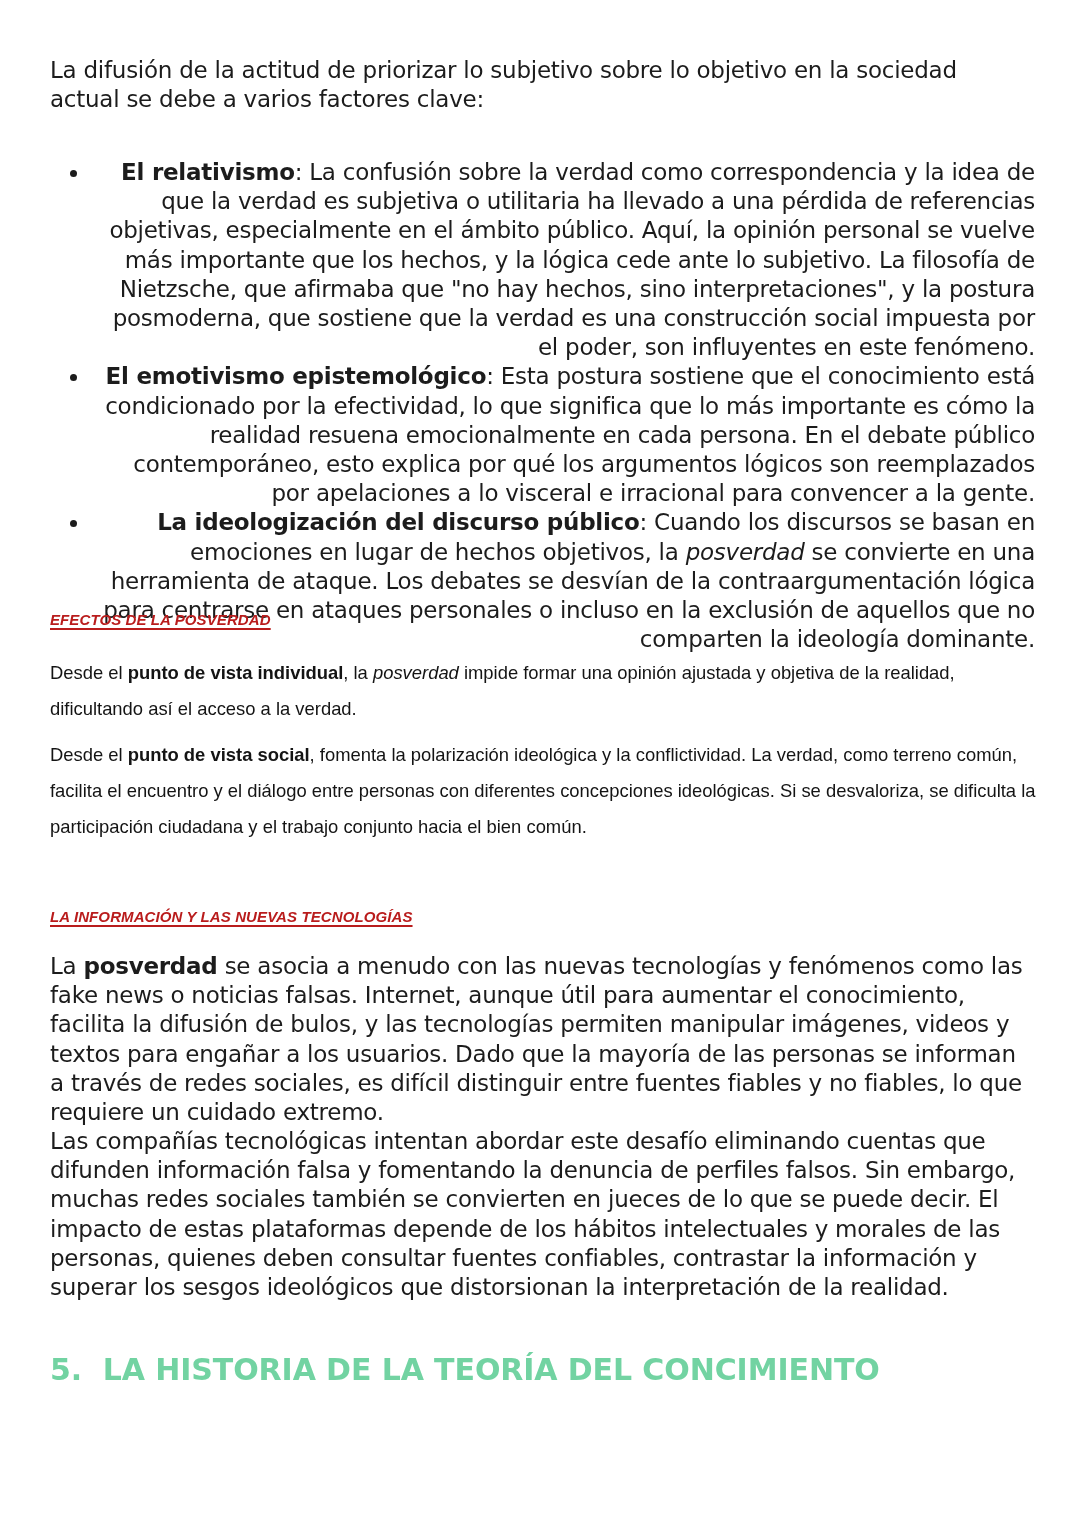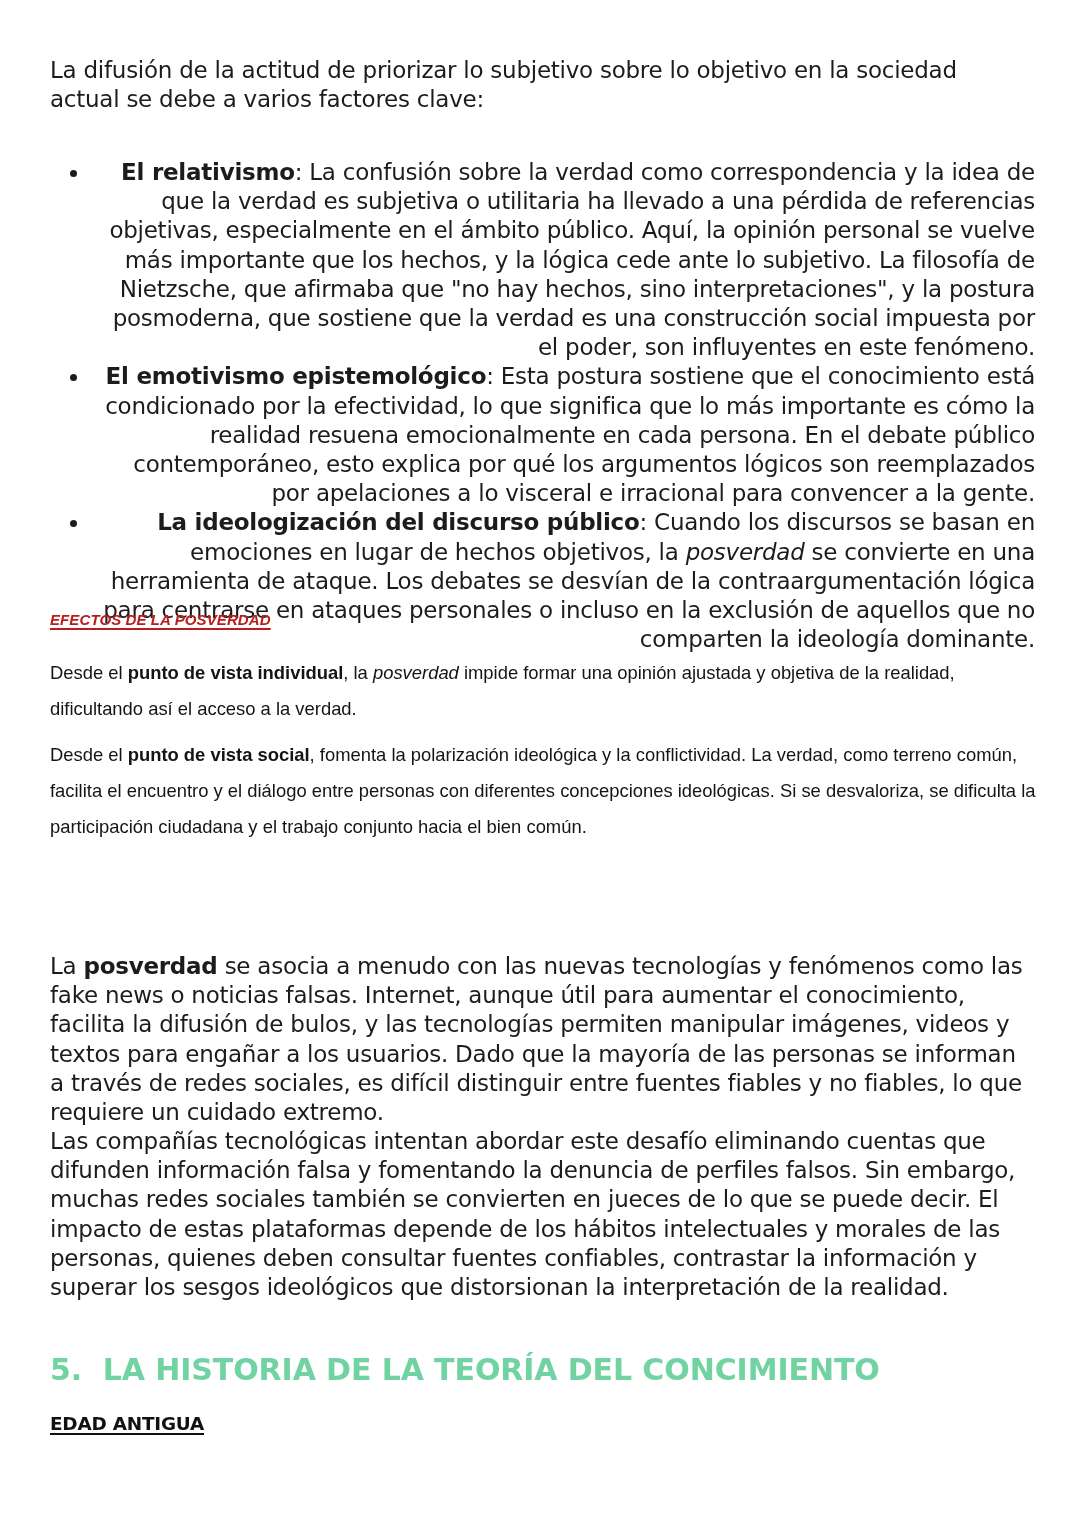--- a/index.html
+++ b/index.html
@@ -153,30 +153,30 @@
   </div>
 
   <div class="blk" id="blk-efectos-p2">
     <p class="arial"><span>Desde el </span><b>punto de vista social</b><span>, fomenta la polarización ideológica y la conflictividad. La verdad, como terreno común, facilita el encuentro y el diálogo entre personas con diferentes concepciones ideológicas. Si se desvaloriza, se dificulta la participación ciudadana y el trabajo conjunto hacia el bien común.</span></p>
   </div>
 
   <div class="blk" id="blk-efectos-p1">
     <p class="arial"><span>Desde el </span><b>punto de vista individual</b><span>, la </span><i>posverdad</i><span> impide formar una opinión ajustada y objetiva de la realidad, dificultando así el acceso a la verdad.</span></p>
   </div>
 
+  <div class="blk" id="blk-tecno-h">
+    <span class="subhead-italic">LA INFORMACIÓN Y LAS NUEVAS TECNOLOGÍAS</span>
+  </div>
 
   <div class="blk" id="blk-tecno-p1">
     <p class="lato"><span>La </span><b>posverdad</b><span> se asocia a menudo con las nuevas tecnologías y fenómenos como las fake news o noticias falsas. Internet, aunque útil para aumentar el conocimiento, facilita la difusión de bulos, y las tecnologías permiten manipular imágenes, videos y textos para engañar a los usuarios. Dado que la mayoría de las personas se informan a través de redes sociales, es difícil distinguir entre fuentes fiables y no fiables, lo que requiere un cuidado extremo.</span></p>
   </div>
 
   <div class="blk" id="blk-tecno-p2">
     <p class="lato">Las compañías tecnológicas intentan abordar este desafío eliminando cuentas que difunden información falsa y fomentando la denuncia de perfiles falsos. Sin embargo, muchas redes sociales también se convierten en jueces de lo que se puede decir. El impacto de estas plataformas depende de los hábitos intelectuales y morales de las personas, quienes deben consultar fuentes confiables, contrastar la información y superar los sesgos ideológicos que distorsionan la interpretación de la realidad.</p>
   </div>
 
   <div class="blk" id="blk-section5">
     <span class="section-green" style="color: rgb(114, 211, 162);">5.  LA HISTORIA DE LA TEORÍA DEL CONCIMIENTO</span>
   </div>
 
-  <div class="blk" id="blk-edad">
-    <span class="subhead-plain">EDAD ANTIGUA</span>
-  </div>
 
 </div>
 
 </body></html>

